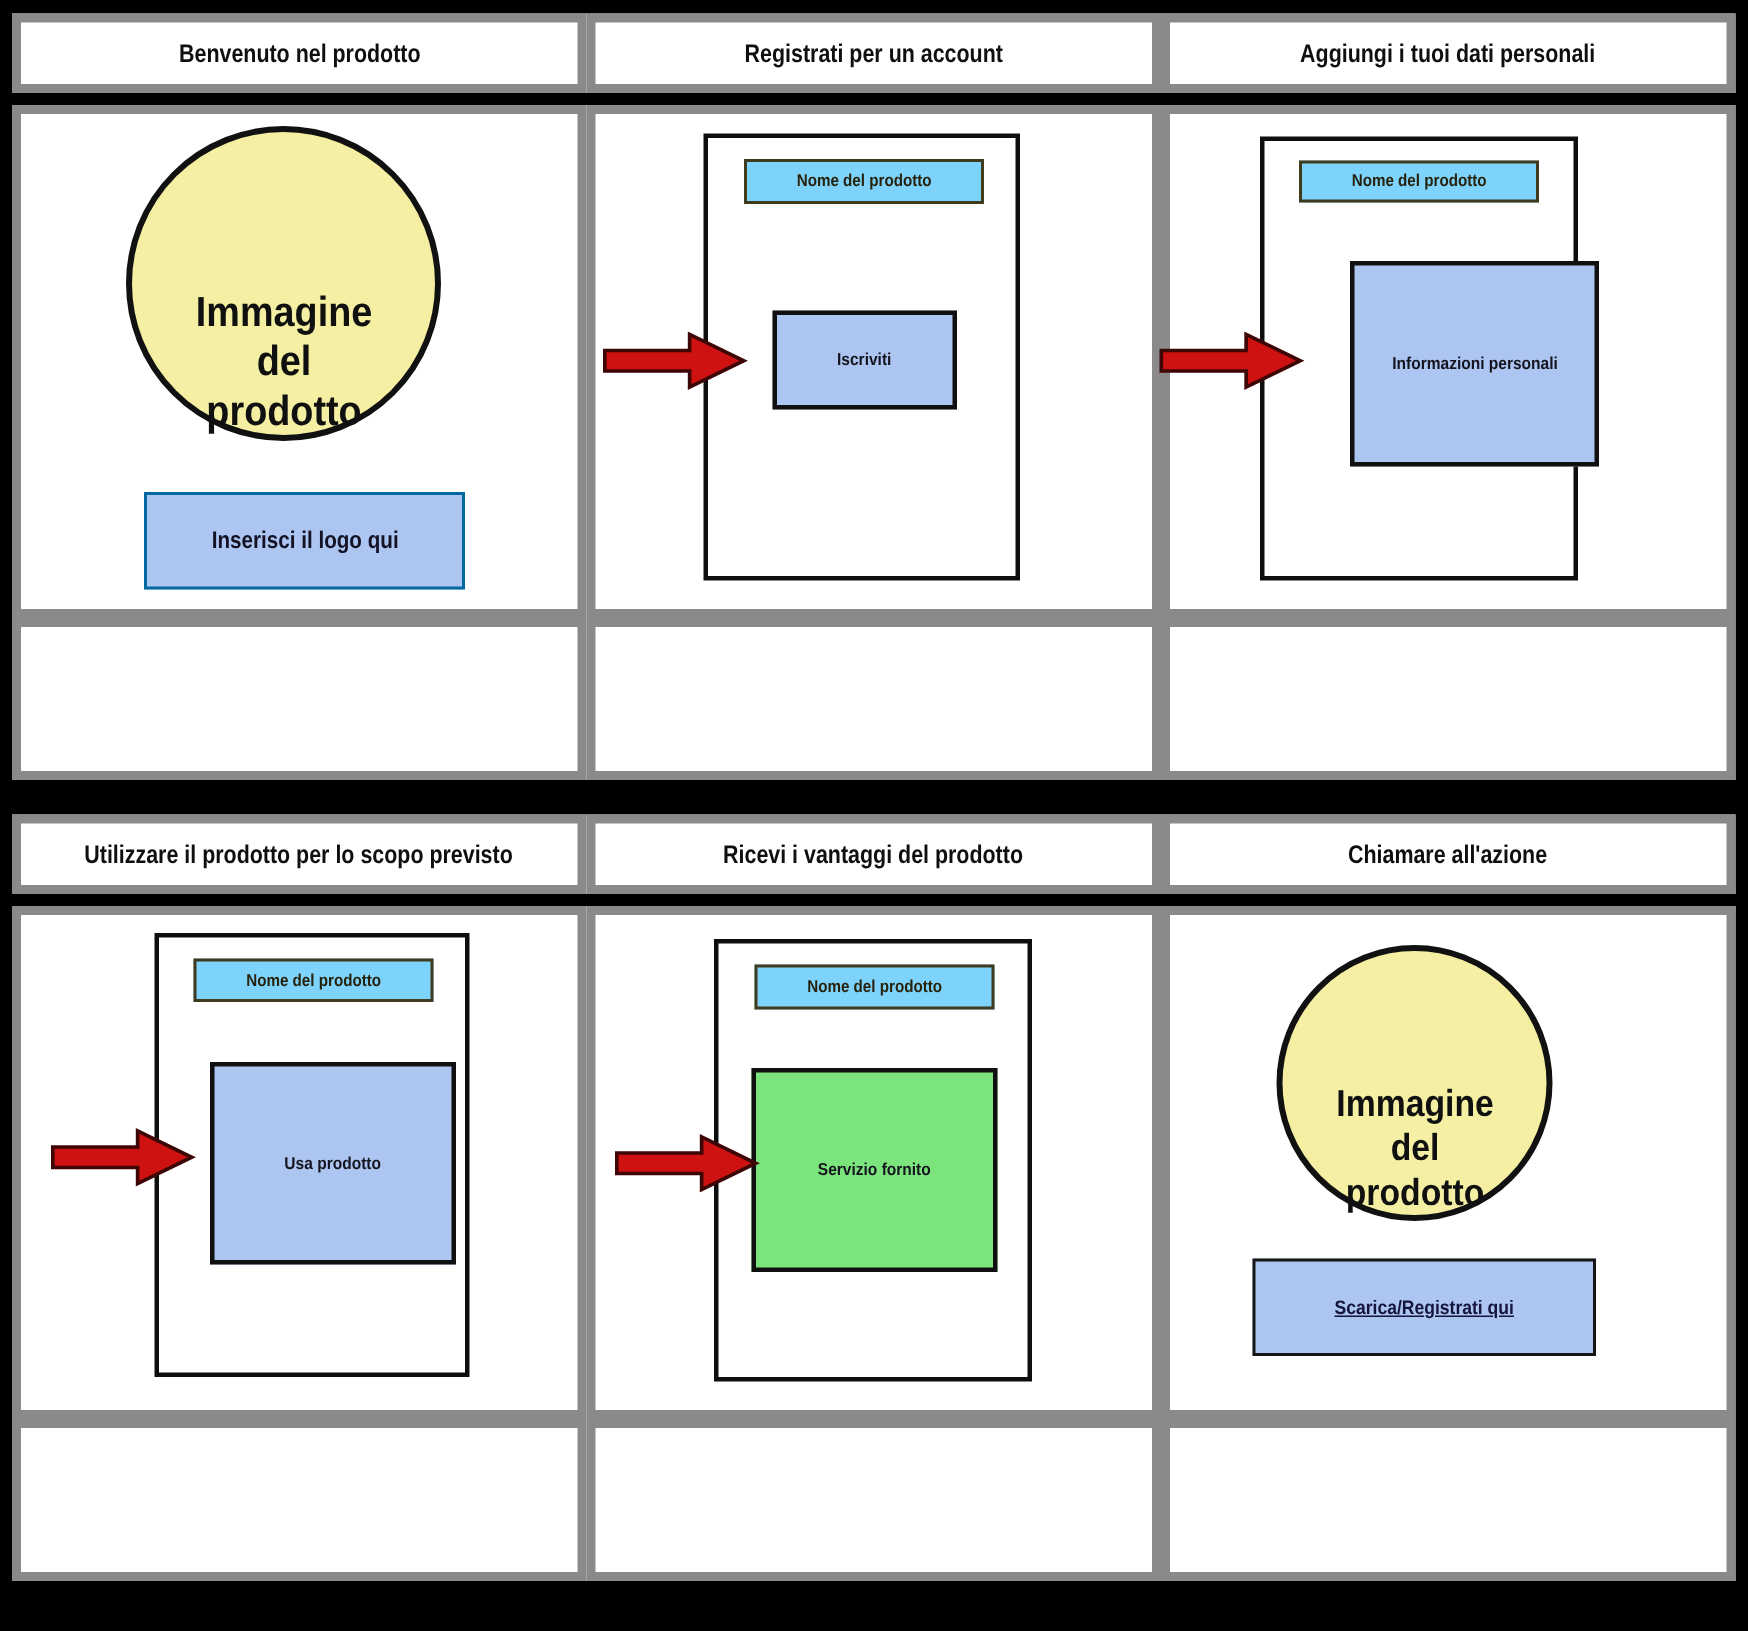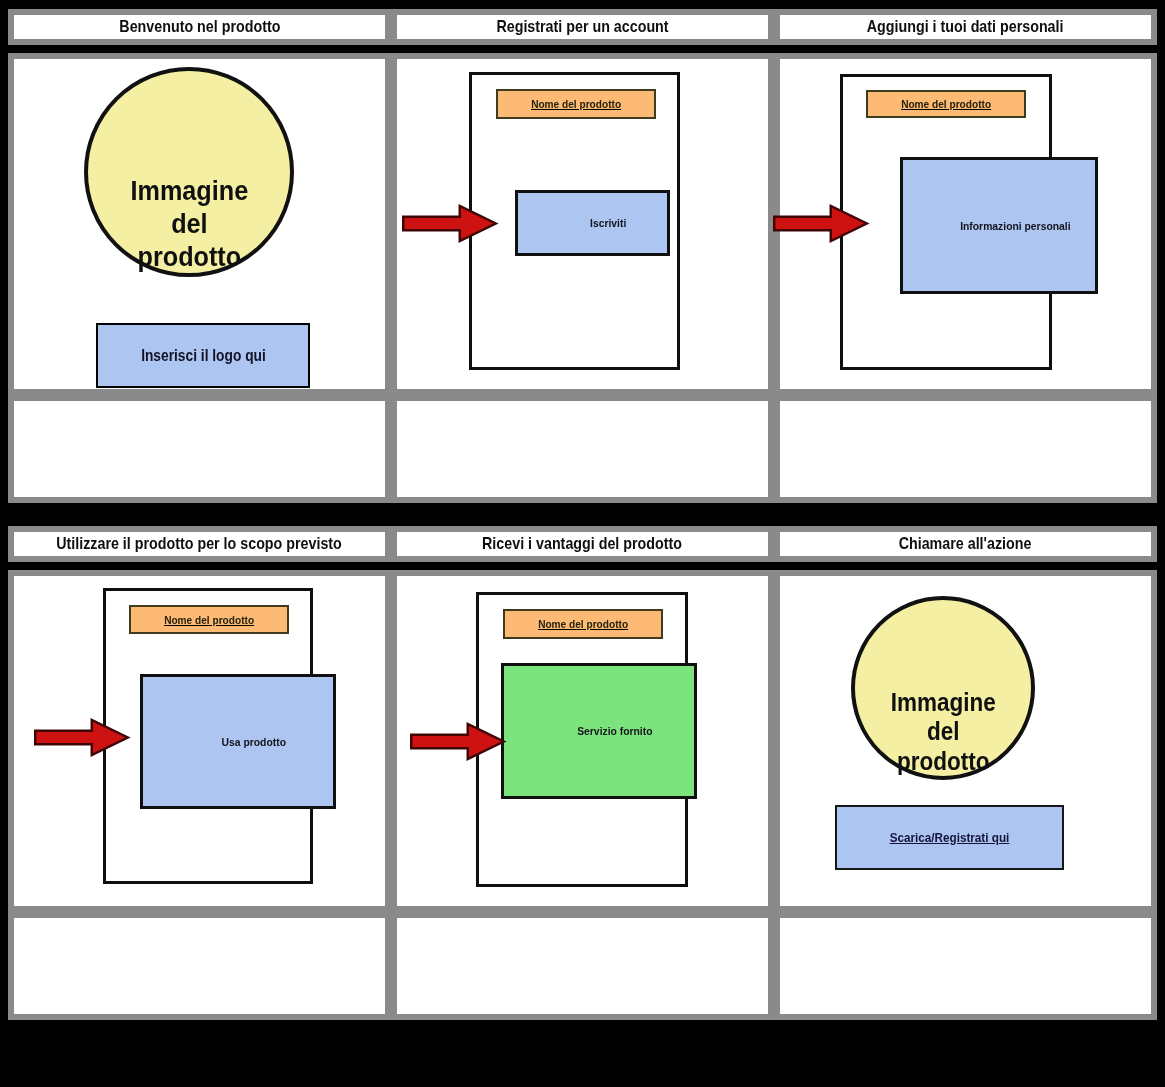--- a/index.html
+++ b/index.html
@@ -11,21 +11,21 @@
     overflow:hidden;
   }
   .board { padding:9px 8px 0 8px; }
   .row-grid { display:grid; grid-template-columns:repeat(3,1fr); }
   .cell {
     background:#fff;
     border:6px solid #8a8a8a;
     box-sizing:border-box;
     position:relative;
   }
-  .title-cell { height:36px; display:flex; align-items:center; justify-content:center; }
+  .title-cell { height:53px; display:flex; align-items:center; justify-content:center; }
   .title-text {
     font-weight:bold; font-size:17px; color:#0f0f0f;
     white-space:nowrap; display:inline-block;
     transform:scaleX(0.84); transform-origin:center;
   }
   .gap8 { height:8px; }
   .mid-band { height:23px; }
   .content-cell { height:342px; overflow:visible; }
   .desc-cell { height:108px; }
 
@@ -40,22 +40,22 @@
     font-weight:bold; color:#101010; line-height:1.18;
     transform:scaleX(0.9); transform-origin:center;
   }
   .circle-1 { left:70px; top:8px;  width:202px; height:202px; }
   .circle-1 .circle-text { font-size:28px; }
   .circle-6 { left:71px; top:20px; width:176px; height:176px; }
   .circle-6 .circle-text { font-size:25px; }
 
   .logo-btn {
     position:absolute; left:82px; top:252px; width:210px; height:61px;
-    background:#ADC5F1; border:2px solid #000000;
-    display:flex; align-items:center; justify-content:center;margin-top:12px;
+    background:#ADC5F1; border:2px solid #0369a1;
+    display:flex; align-items:center; justify-content:center;
   }
   .logo-btn span { font-weight:bold; font-size:16px; color:#131325;
     transform:scaleX(0.86); white-space:nowrap; display:inline-block; }
 
   .cta-btn {
     position:absolute; left:55px; top:229px; width:225px; height:61px;
     background:#ADC5F1; border:2px solid #161616;
     display:flex; align-items:center; justify-content:center;text-align:right;
   }
   .cta-btn span { font-weight:bold; font-size:13px; color:#14143c;
@@ -65,43 +65,42 @@
   .page {
     position:absolute; background:#fff; border:3px solid #0e0e0e;
     box-sizing:content-box; z-index:1;
   }
   .page-2 { left:72px; top:13px; width:205px; height:292px; }
   .page-3 { left:60px; top:15px; width:206px; height:290px; }
   .page-4 { left:89px; top:12px; width:204px; height:290px; }
   .page-5 { left:79px; top:16px; width:206px; height:289px; }
 
   .name-bar {
-    position:absolute; background:#fdba74; border:2px solid #3f3b1c;
-    display:flex; align-items:center; justify-content:center;text-decoration:underline;
+    position:absolute; background:#7dd3fc; border:2px solid #3f3b1c;
+    display:flex; align-items:center; justify-content:center;
   }
   .name-bar span { font-weight:bold; font-size:11.5px; color:#26220c;
     transform:scaleX(0.88); white-space:nowrap; display:inline-block; }
   .bar-2 { left:24px; top:14px; width:156px; height:26px; }
   .bar-3 { left:23px; top:13px; width:156px; height:24px; }
   .bar-4 { left:23px; top:14px; width:156px; height:25px; }
   .bar-5 { left:24px; top:14px; width:156px; height:26px; }
 
   .app-box {
     position:absolute; display:flex; align-items:center; justify-content:center;
     border:3px solid #101010;
-    padding-left:32px;
   }
   .app-box span { font-weight:bold; font-size:11.5px; color:#14141e;
     transform:scaleX(0.9); white-space:nowrap; display:inline-block; }
   .box-blue  { background:#ADC5F1; }
   .box-green { background:#7CE47C; }
   .box-2 { left:43px; top:115px; width:117px; height:60px; }
   .box-3 { left:17px; top:80px;  width:160px; height:131px;margin-left:40px; }
   .box-4 { left:34px; top:83px;  width:158px; height:129px; }
-  .box-5 { left:22px; top:68px;  width:158px; height:130px; }
+  .box-5 { left:22px; top:83px;  width:158px; height:130px; }
 
   .arrow { position:absolute; width:98px; height:39px; z-index:5; }
   .arrow-2 { left:4px;  top:145px; }
   .arrow-3 { left:-8px; top:145px; }
   .arrow-4 { left:19px; top:142px; }
   .arrow-5 { left:12px; top:146px; }
 </style>
 </head>
 <body>
 

